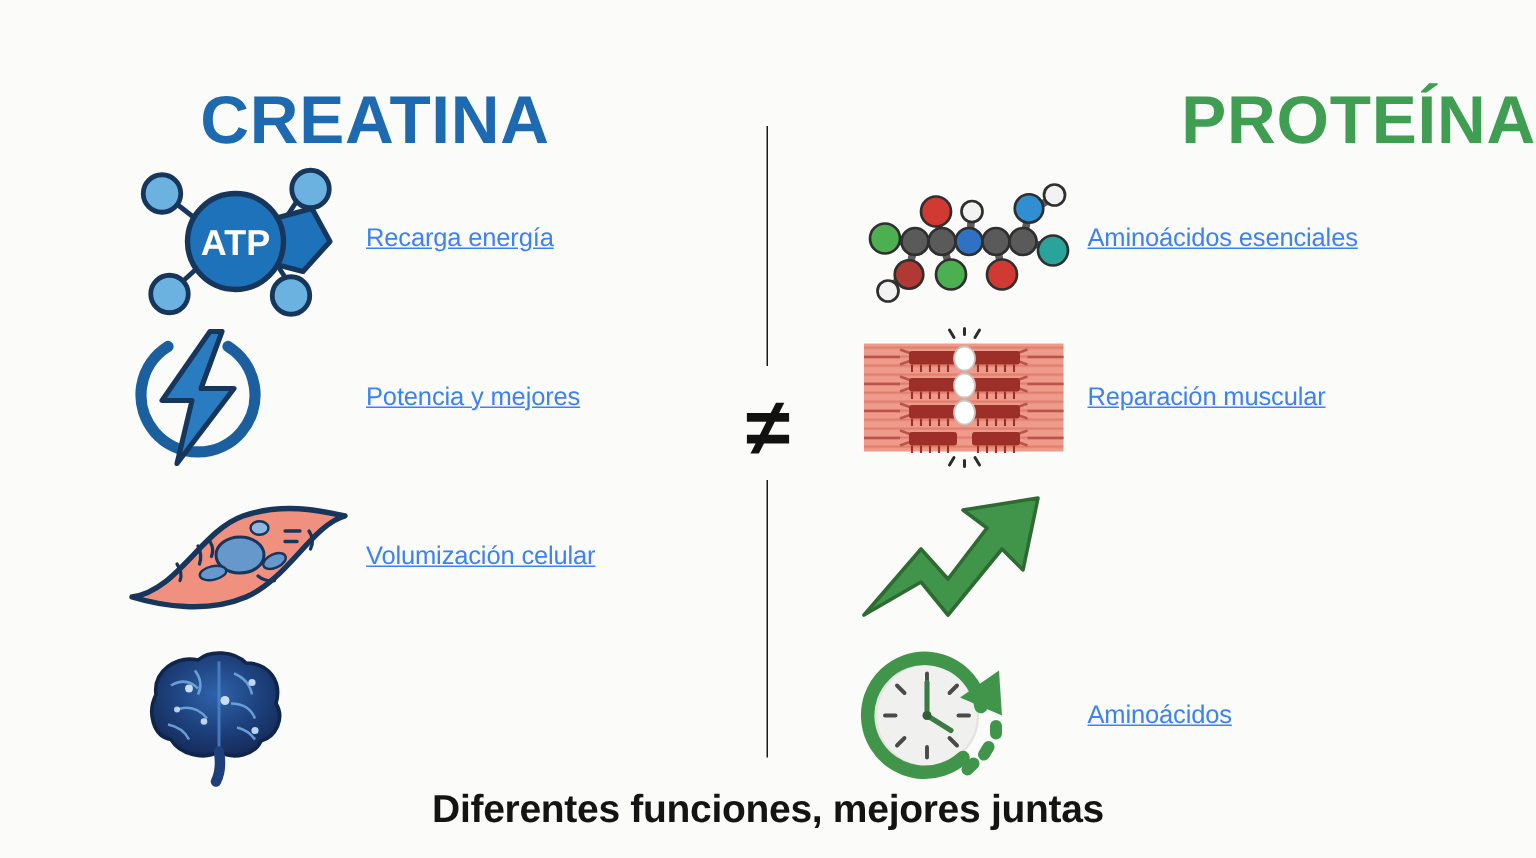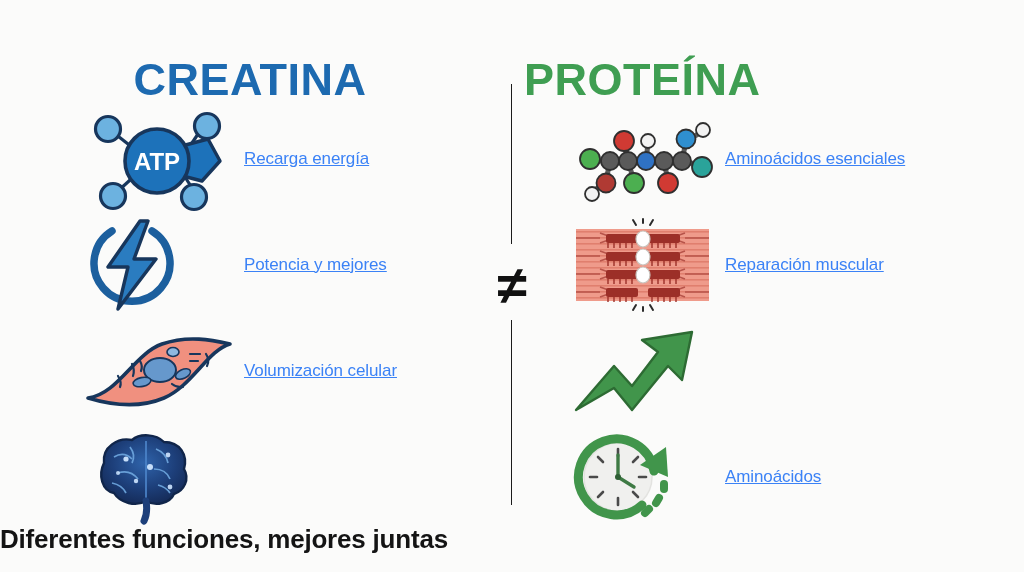--- a/index.html
+++ b/index.html
@@ -36,21 +36,21 @@
   }
   .title-left {
     left: 0;
     width: 500px;
     text-align: center;
     color: #1d6ab0;
   }
   .title-right {
     left: 524px;
     width: 500px;
-    text-align: left;
+    text-align: right;
     color: #3f9e52;
   }
 
   
   .divider-top, .divider-bottom {
     position: absolute;
     left: 511px;
     width: 1.4px;
     background: #1b1b1b;
   }
@@ -102,20 +102,21 @@
     letter-spacing: -0.1px;
     text-decoration: underline;
   }
 
   
   .caption {
     position: absolute;
     left: 0;
     top: 524px;
     width: 1024px;
+    text-align: center;
     font-size: 26px;
     font-weight: bold;
     color: #141414;
     letter-spacing: -0.2px;
   }
 
   svg { display: block; overflow: visible; }
 </style>
 </head>
 <body>

